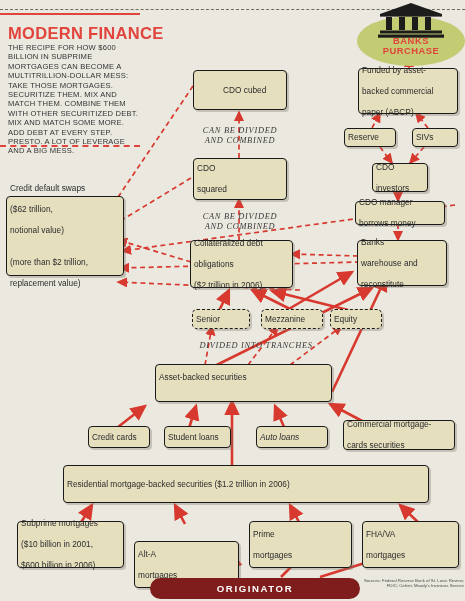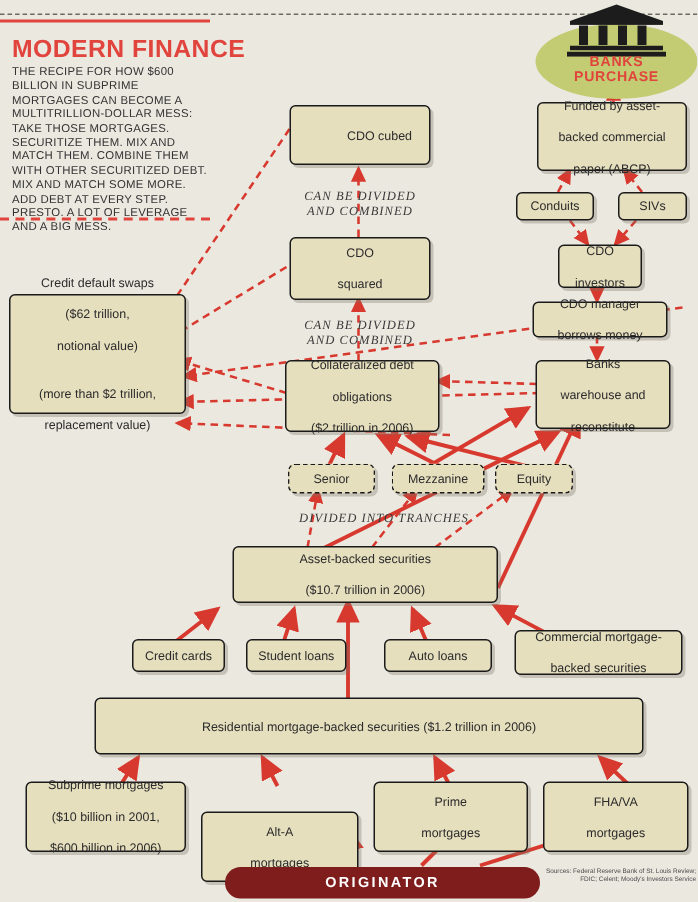--- a/index.html
+++ b/index.html
@@ -14,21 +14,20 @@
   svg#wires{position:absolute;left:0;top:0;width:465px;height:601px;}
   .node{
     position:absolute;
     box-sizing:border-box;
     background:#e6dfbe;
     border:1.6px solid #1a1a1a;
     border-radius:4px;
     color:#2b2b2b;
     font-size:8.3px;
     line-height:10.6px;
-    text-align:center;
     display:flex;
     align-items:center;
     justify-content:center;
     box-shadow:2px 2px 0 rgba(120,116,100,.33);
     z-index:5;
     padding:2px 3px;
   }
   .node span{display:block;width:100%;}
   .tranche{
     border:1.6px dashed #1a1a1a;
@@ -222,21 +221,21 @@
 
   <div class="node" style="left:358px;top:68px;width:100px;height:46px;">
     <span>
       <span>Funded by asset-</span><br>
       <span>backed commercial</span><br>
       <span>paper (ABCP)</span>
     </span>
   </div>
 
   <div class="node" style="left:344px;top:128px;width:52px;height:19px;">
-    <span>Conduits</span>
+    <span>Reserve</span>
   </div>
 
   <div class="node" style="left:412px;top:128px;width:46px;height:19px;">
     <span>SIVs</span>
   </div>
 
   <div class="node" style="left:372px;top:163px;width:56px;height:29px;">
     <span>
       <span>CDO</span><br>
       <span>investors</span>
@@ -278,37 +277,36 @@
     <span>Equity</span>
   </div>
 
   <div class="label-it" style="left:176px;top:341px;width:160px;">
     <div>DIVIDED INTO TRANCHES</div>
   </div>
 
   <div class="node" style="left:155px;top:364px;width:177px;height:38px;">
     <span>
       <span>Asset-backed securities</span><br>
-      <span>($10.7 trillion in 2006)</span>
     </span>
   </div>
 
   <div class="node" style="left:88px;top:426px;width:62px;height:22px;">
     <span>Credit cards</span>
   </div>
   <div class="node" style="left:164px;top:426px;width:67px;height:22px;">
     <span>Student loans</span>
   </div>
-  <div class="node" style="left:256px;top:426px;width:72px;height:22px;">
+  <div class="node" style="left:256px;top:426px;width:72px;height:22px;font-style:italic;">
     <span>Auto loans</span>
   </div>
   <div class="node" style="left:343px;top:420px;width:112px;height:30px;">
     <span>
       <span>Commercial mortgage-</span><br>
-      <span>backed securities</span>
+      <span>cards securities</span>
     </span>
   </div>
 
   <div class="node" style="left:63px;top:465px;width:366px;height:38px;">
     <span>Residential mortgage-backed securities ($1.2 trillion in 2006)</span>
   </div>
 
   <div class="node" style="left:17px;top:521px;width:107px;height:47px;">
     <span>
       <span>Subprime mortgages</span><br>

